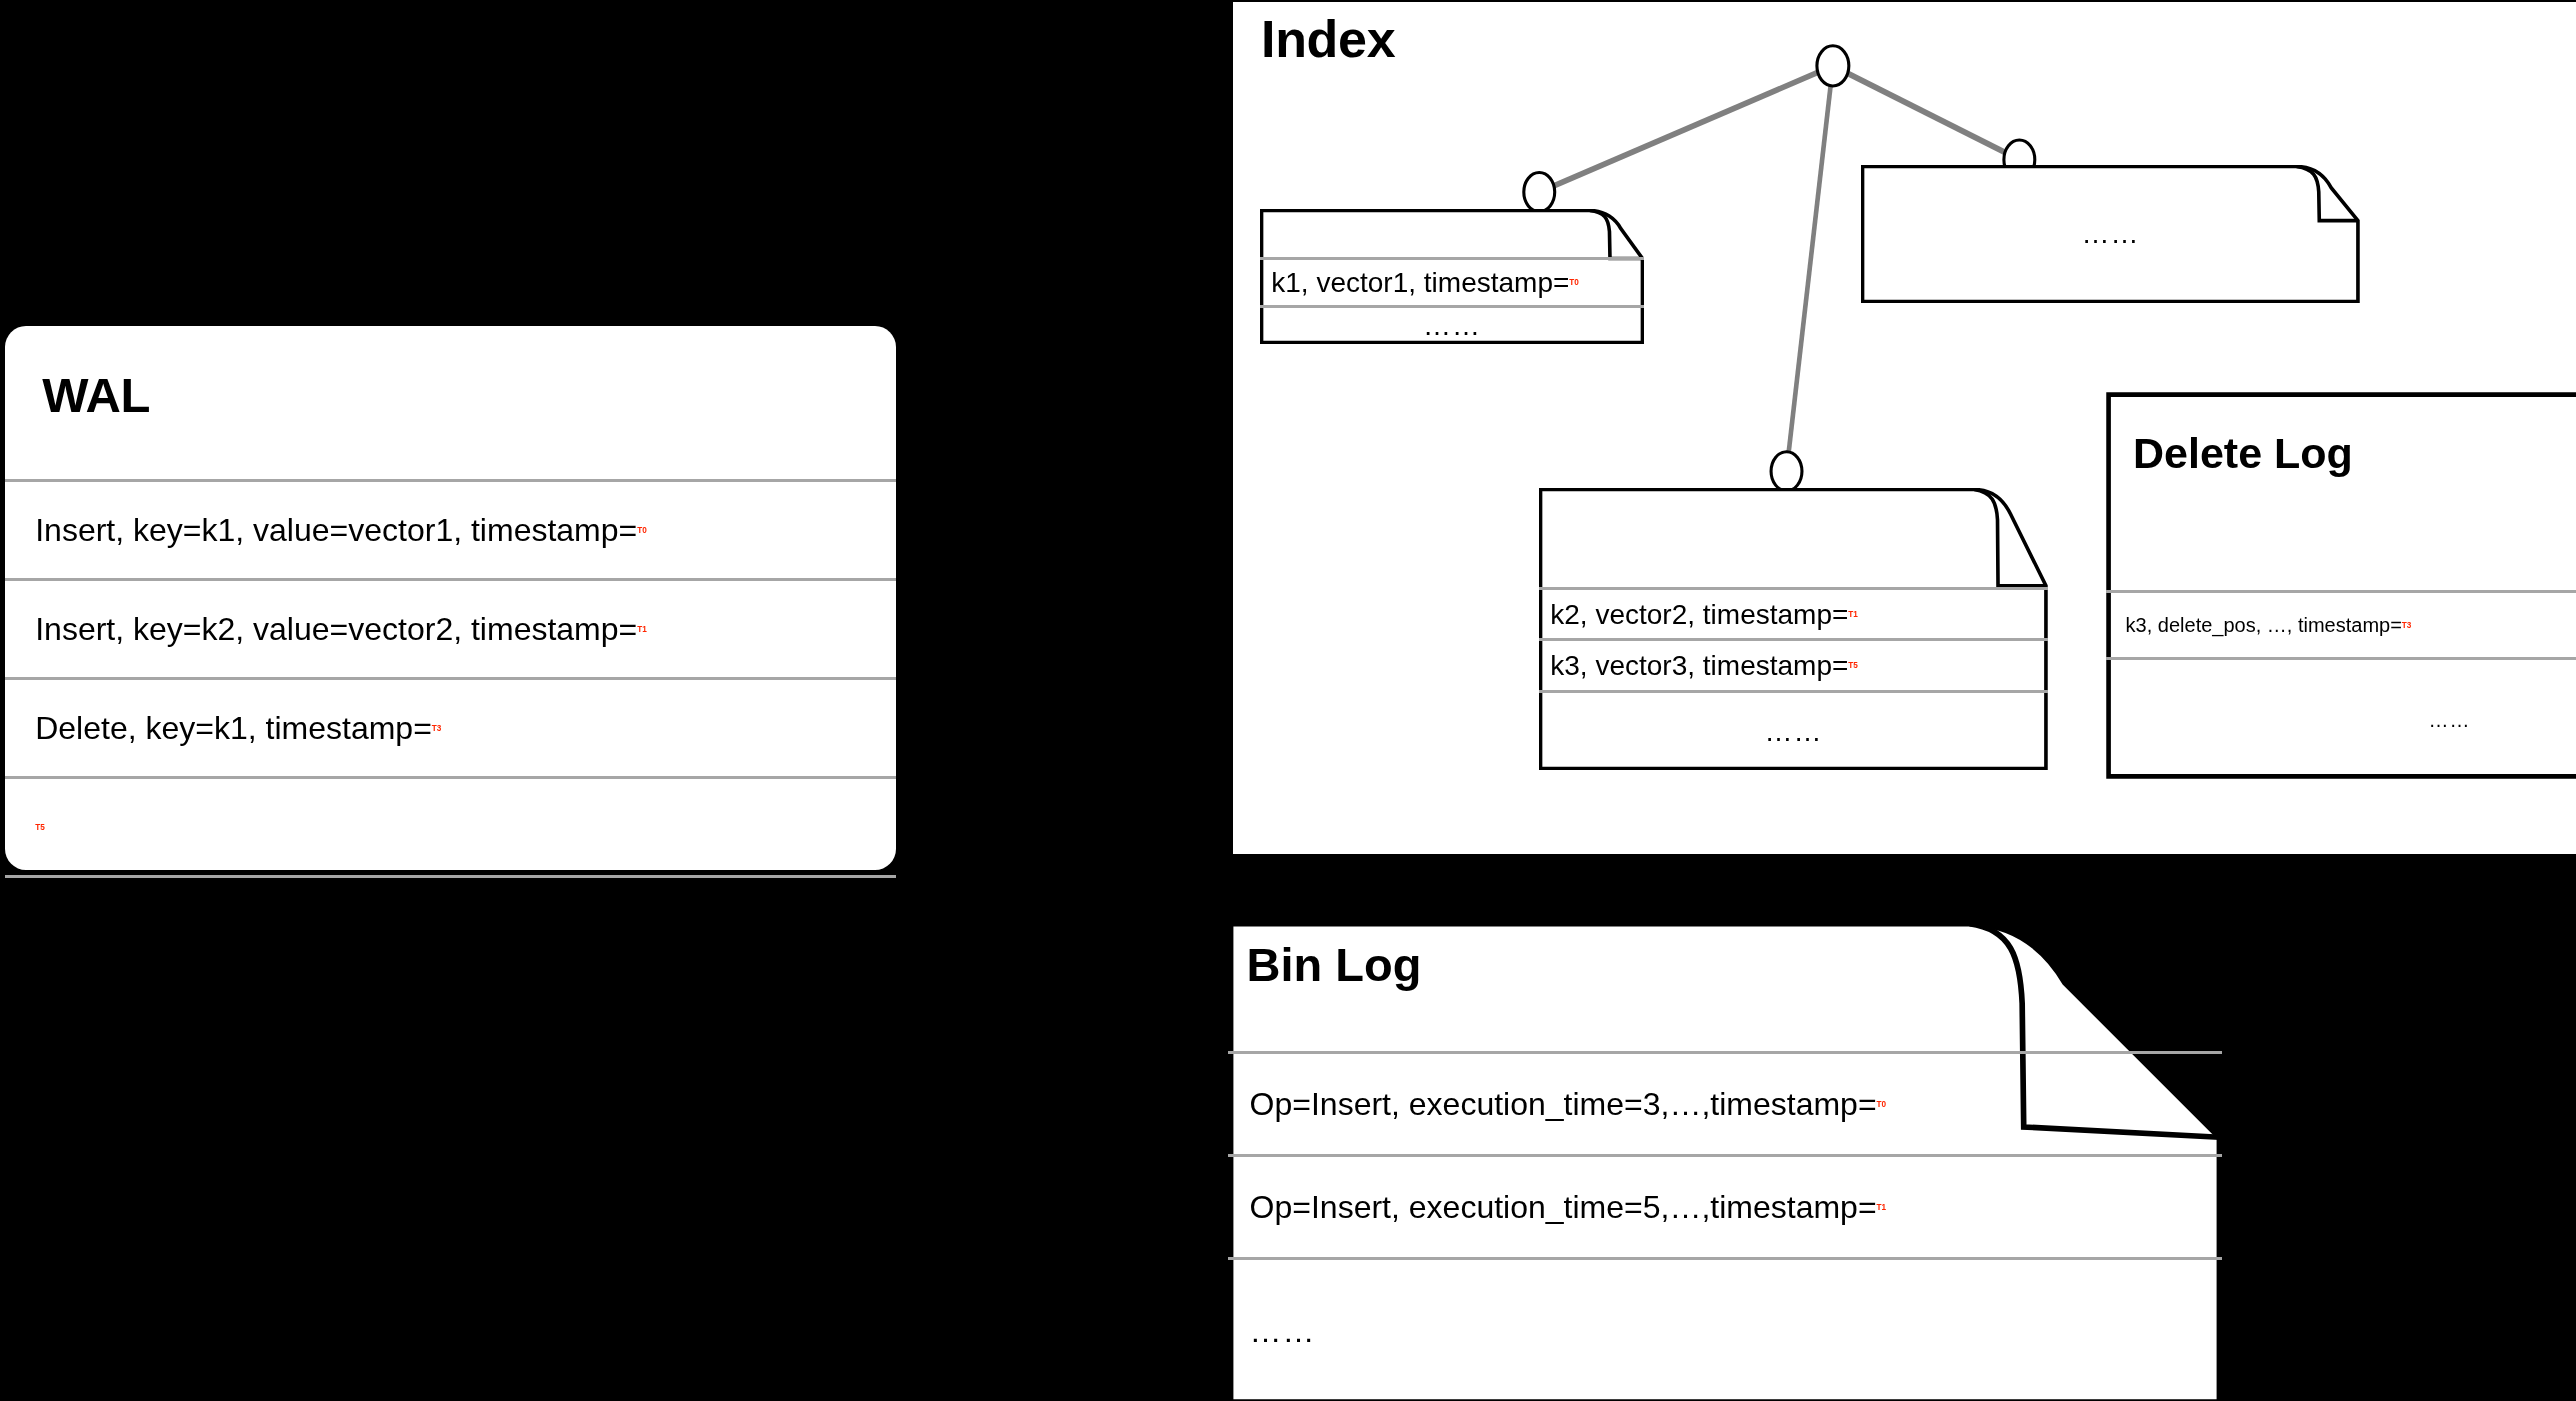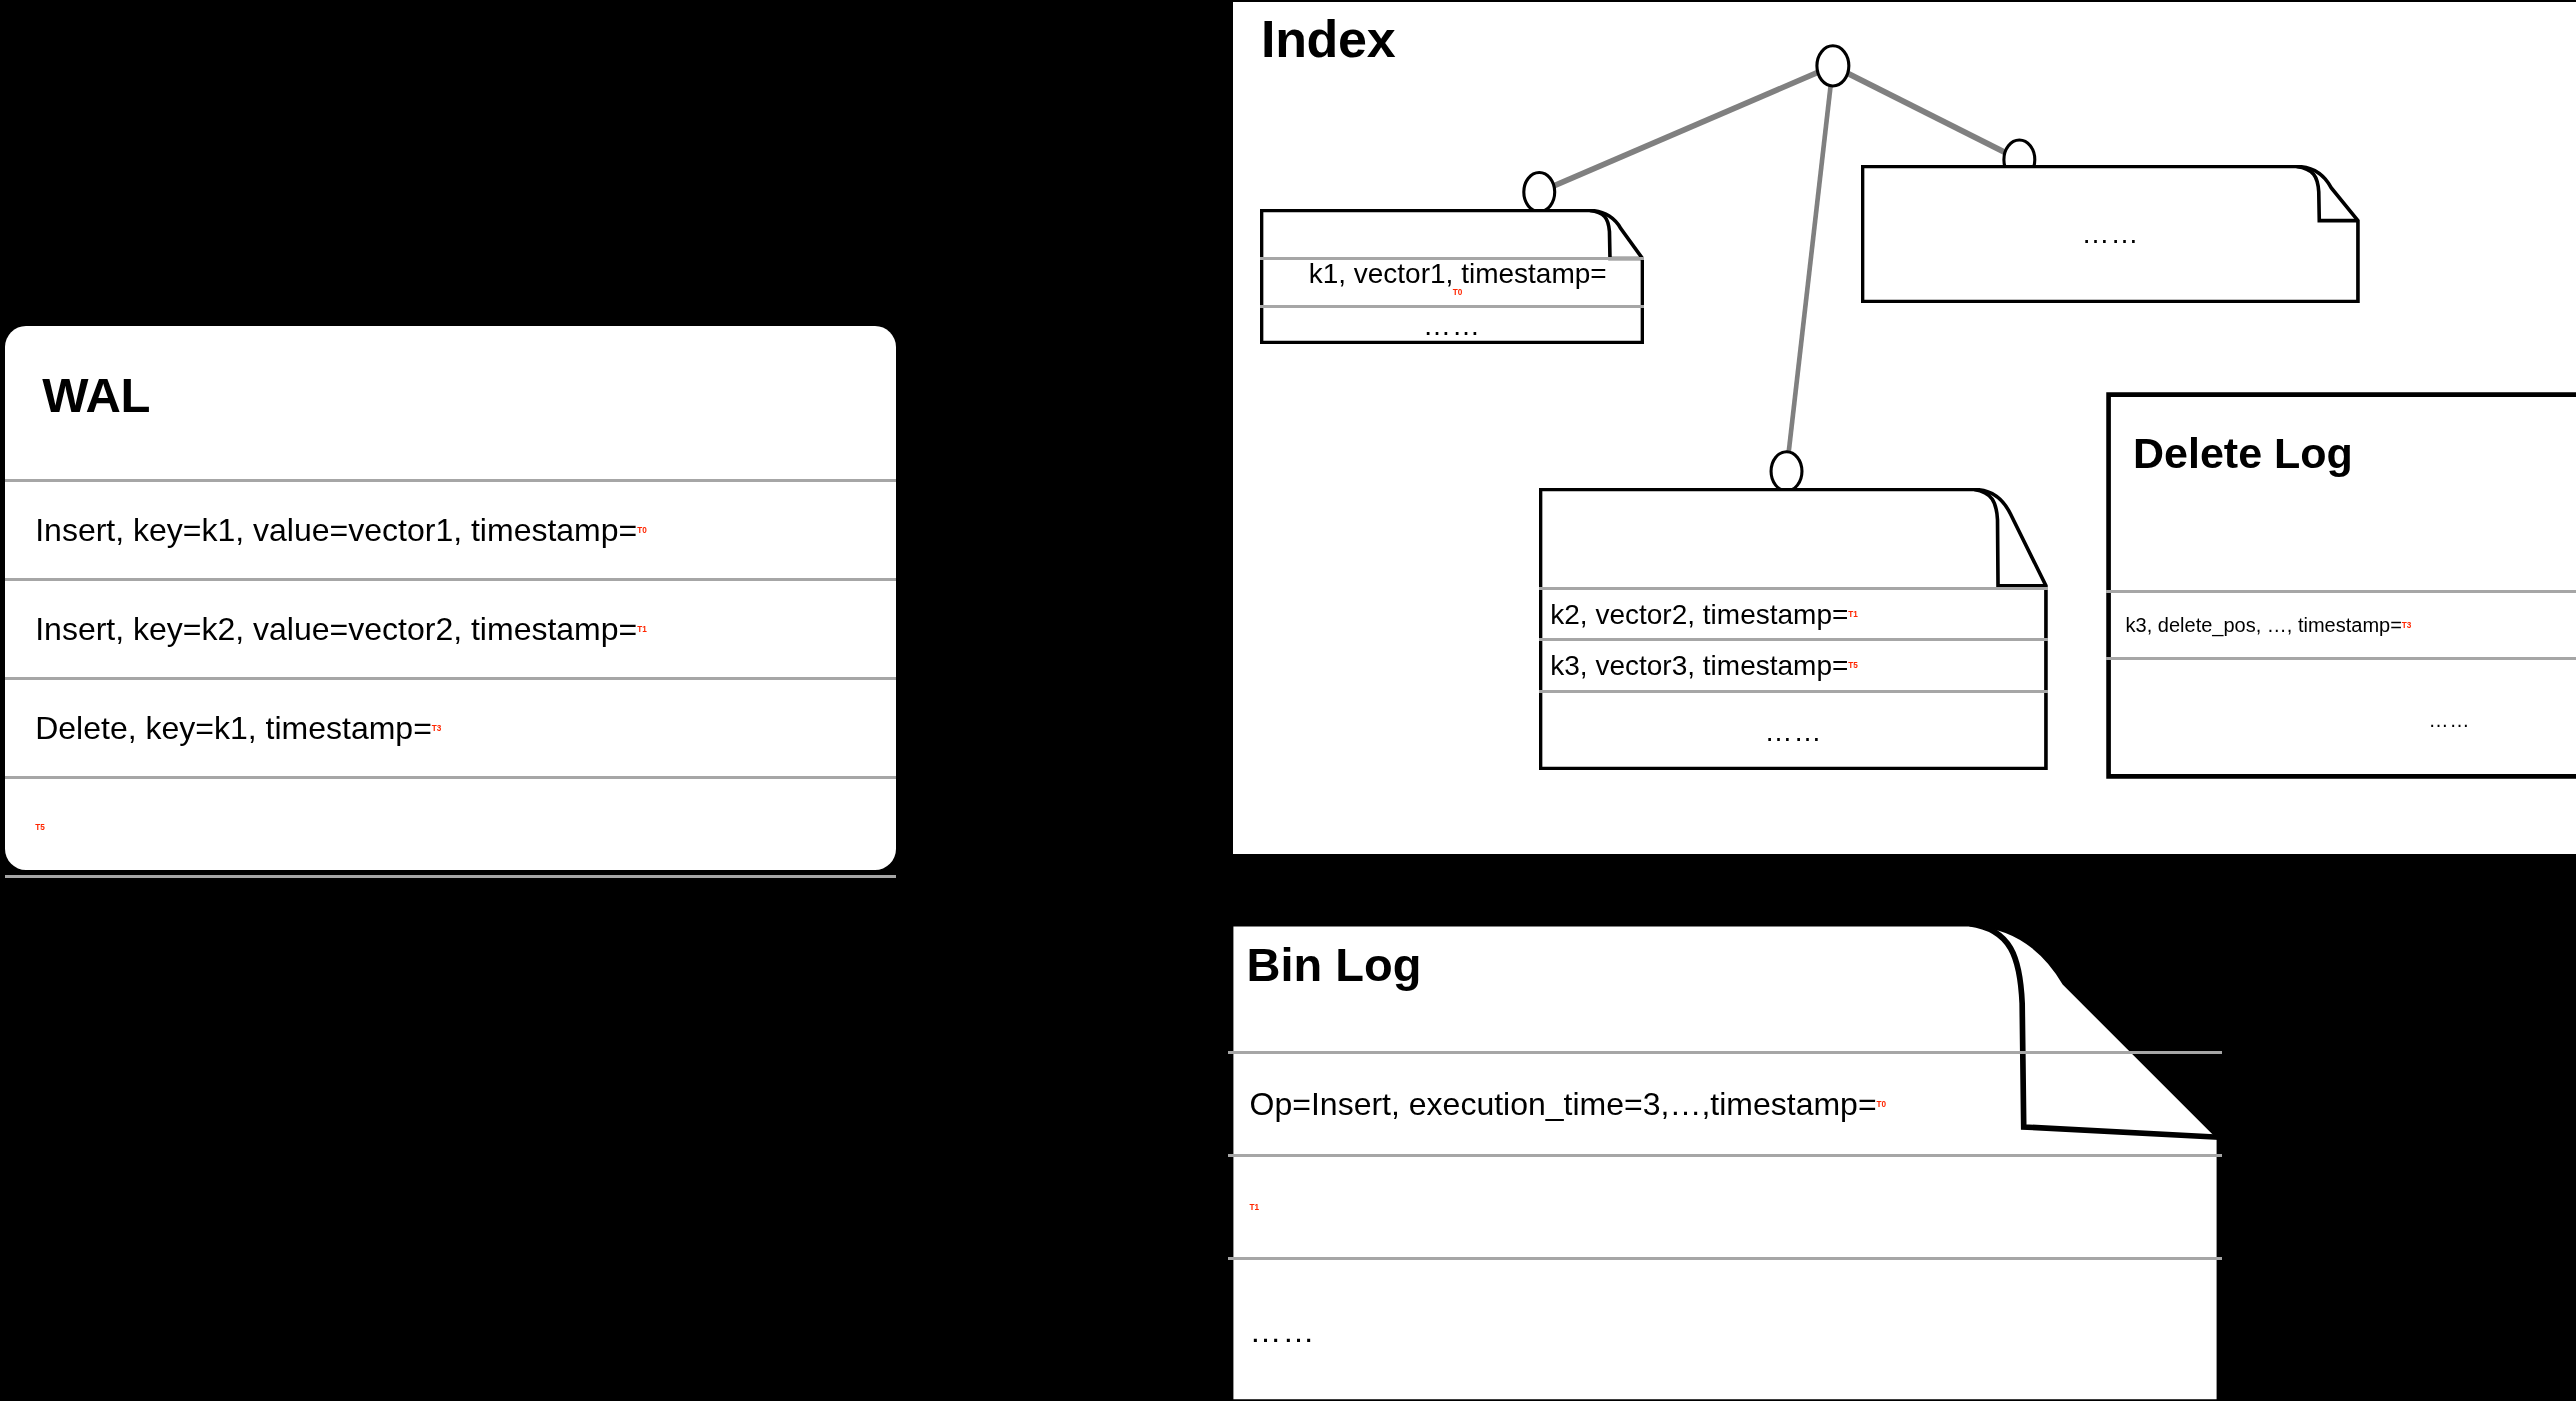--- a/index.html
+++ b/index.html
@@ -136,21 +136,21 @@
     border-top: 3.6px solid #a6a6a6;
     display: flex;
     align-items: center;
     justify-content: flex-start;
     padding-left: 11.3px;
   }
   .doc-row.center { justify-content: center; padding-left: 0; }
 
   
   #doc-k1 { left: 1260px; top: 209px; width: 384px; height: 135px; }
-  #doc-k1 .doc-row.r1 { top: 48px;  height: 48px; flex-direction: column; }
+  #doc-k1 .doc-row.r1 { top: 48px;  height: 48px; }
   #doc-k1 .doc-row.r2 { top: 96px; height: 39px; }
   #doc-k1 .row-text, #doc-k1 .ellipsis { font-size: 28px; }
 
   
   #doc-dots { left: 1861px; top: 165px; width: 499px; height: 138px; }
   #doc-dots .dots-center {
     position: absolute;
     left: 0; top: 0; width: 100%; height: 100%;
     display: flex; align-items: center; justify-content: center;
     font-size: 28px; color: #000; letter-spacing: 1px;
@@ -301,20 +301,21 @@
       <path d="M5,5 H1440 C1530,5 1590,60 1625,120 L1925,420 V934 H5 Z" fill="#ffffff" stroke="#000000" stroke-width="11"></path>
       <path d="M1440,5 C1520,16 1538,70 1542,160 L1545,400 L1925,420" fill="none" stroke="#000000" stroke-width="11"></path>
     </svg>
     <div class="doc-inner">
       <div class="doc-title">Bin Log</div>
       <div class="doc-row r1">
         <span class="row-text">Op=Insert, execution_time=3,…,timestamp=</span>
           <span class="ts">T0</span>
       </div>
       <div class="doc-row r2">
+        <span class="row-text">Op=Insert, execution_time=5,…,timestamp=</span>
           <span class="ts">T1</span>
       </div>
       <div class="doc-row r3">
         <span class="ellipsis">……</span>
       </div>
     </div>
   </div>
 
 </div>
 

